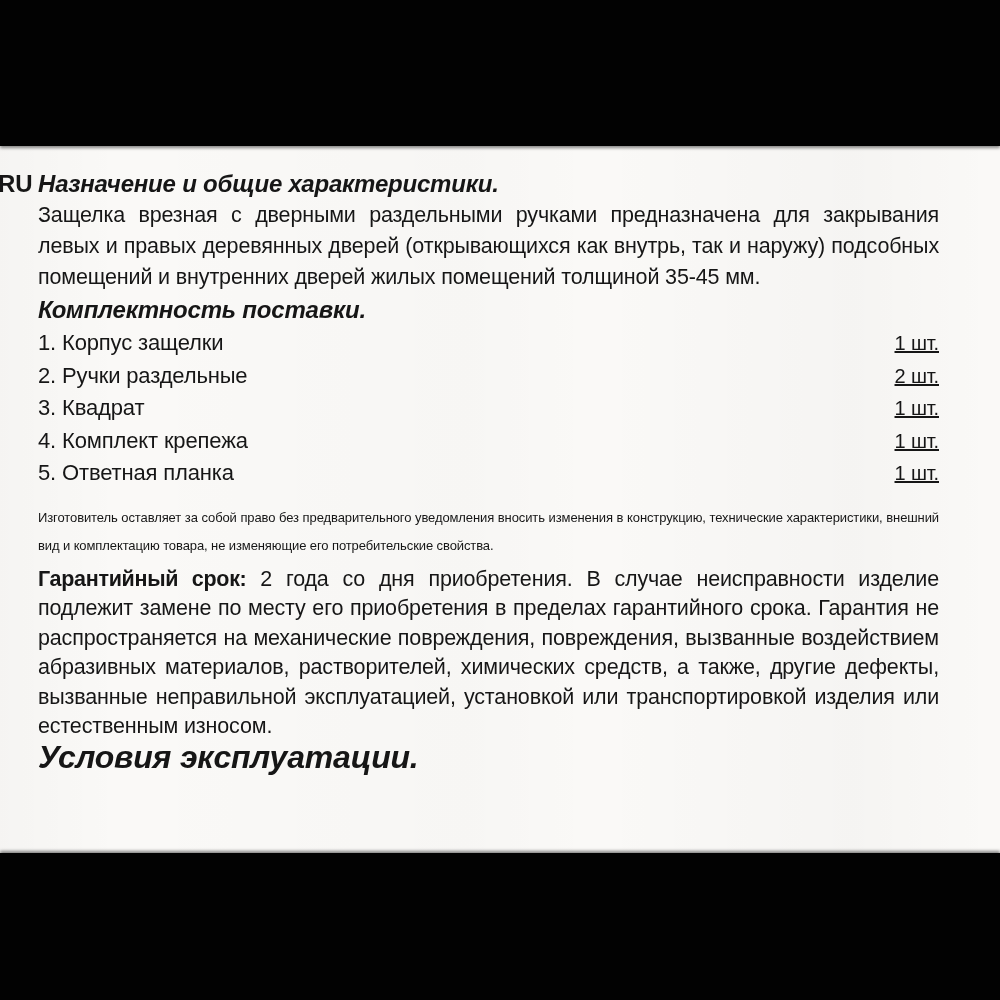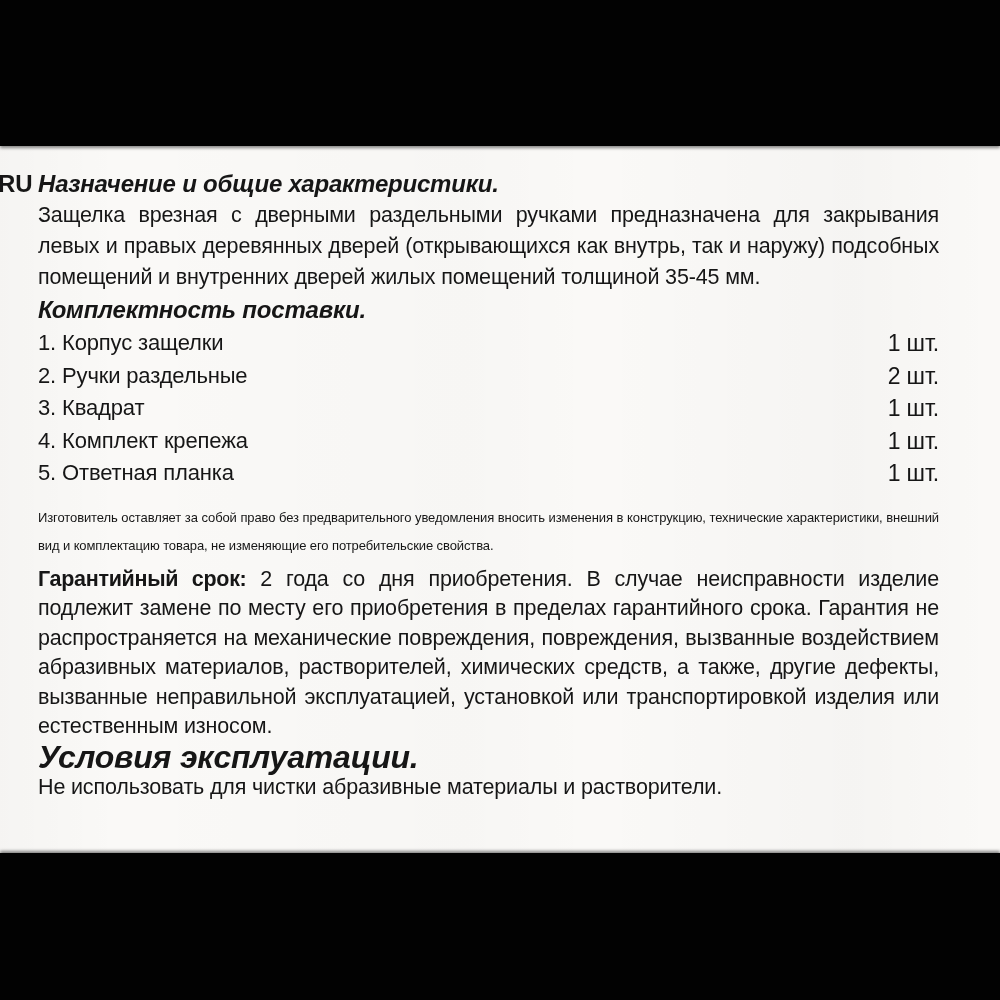--- a/index.html
+++ b/index.html
@@ -64,21 +64,21 @@
 
   .pkg-list { margin: 0 0 14px 0; }
   .pkg-row {
     display: flex;
     justify-content: space-between;
     align-items: flex-start;
     font-size: 22px;
     line-height: 32.5px;
     letter-spacing: -0.15px;
   }
-  .pkg-row .qty { font-size: 23px; }
+  .pkg-row .qty { font-size: 20px; text-decoration: underline; }
 
   .note {
     font-size: 13px;
     line-height: 28.5px;
     letter-spacing: -0.1px;
     margin-bottom: 4px;
   }
 
   .warranty { line-height: 29.5px; }
   .warranty .lead { font-weight: bold; letter-spacing: -0.3px; }
@@ -128,19 +128,18 @@
     </div>
 
     <p class="note just">Изготовитель оставляет за собой право без предварительного уведомления вносить изменения в конструкцию, технические характеристики, внешний вид и комплектацию товара, не изменяющие его потребительские свойства.</p>
 
     <p class="body just warranty">
       <span class="lead">Гарантийный срок:</span><span> 2 года со дня приобретения. В случае неисправности изделие подлежит замене по месту его приобретения в пределах гарантийного срока. Гарантия не распространяется на механические повреждения, повреждения, вызванные воздействием абразивных материалов, растворителей, химических средств, а также, другие дефекты, вызванные неправильной эксплуатацией, установкой или транспортировкой изделия или естественным износом.</span>
     </p>
 
     <h2 class="h2-usage">Условия эксплуатации.</h2>
 
-    <p class="body para-usage">Не использовать для чистки абразивные материалы и растворители.</p>
 
   </div>
 
   <div class="bar bottom"></div>
 
 </div>
 
 </body></html>

